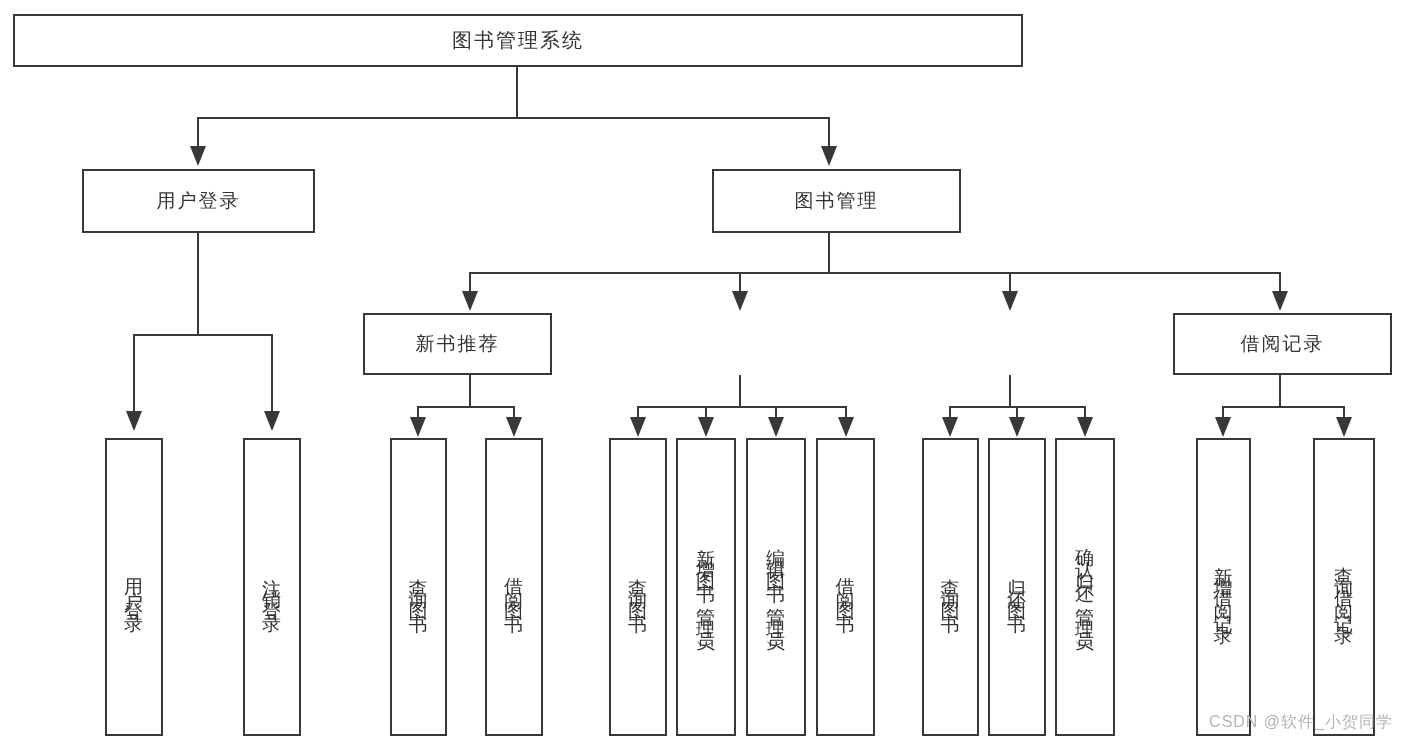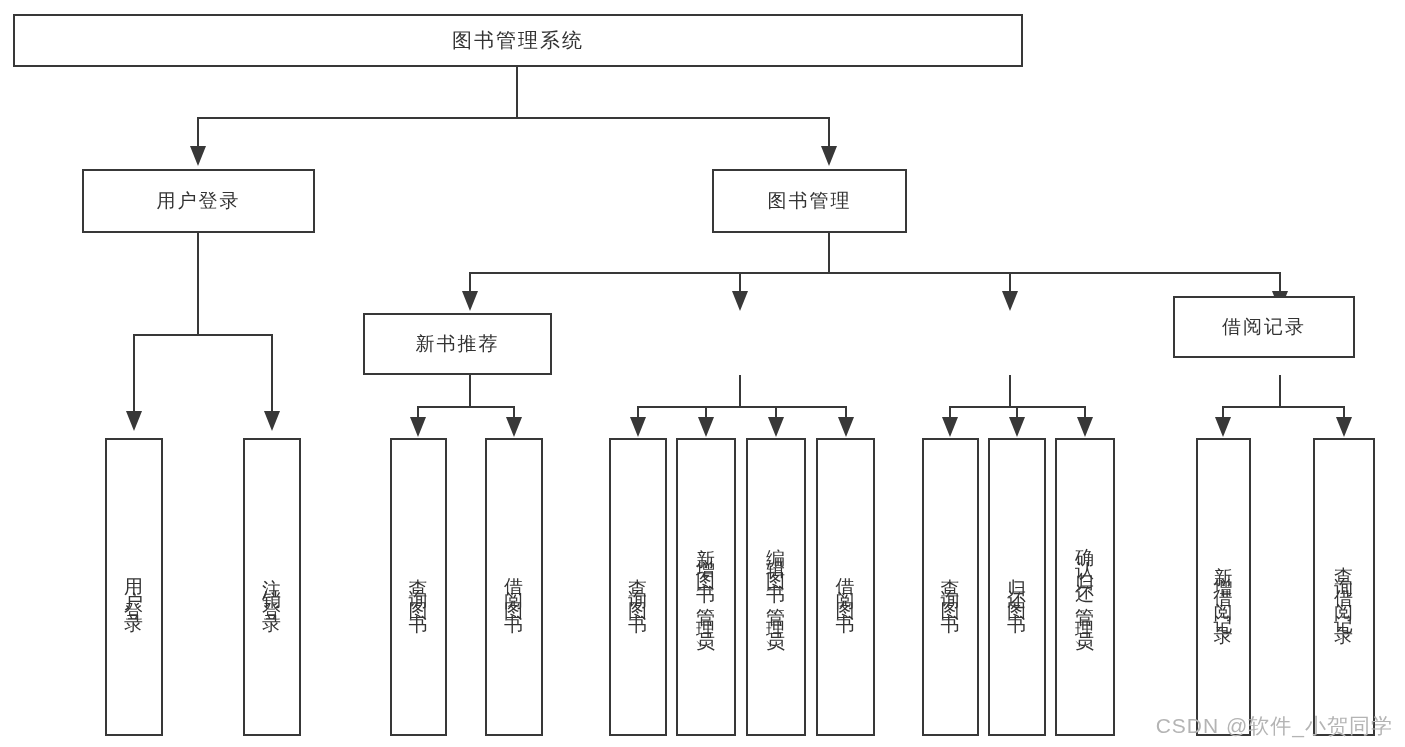--- a/index.html
+++ b/index.html
@@ -43,62 +43,62 @@
   .hl{position:absolute;height:2px;background:var(--line);}
   .ah{
     position:absolute;width:0;height:0;
     border-left:8px solid transparent;
     border-right:8px solid transparent;
     border-top:20px solid var(--line);
   }
   .watermark{
     position:absolute;
     right:12px;top:712px;
-    font-size:21px;
+    font-size:16px;
     color:var(--wm);
     letter-spacing:1px;
   }
 </style>
 </head>
 <body>
 
 <div class="canvas">
 
   <div class="box root" style="left:13px;top:14px;width:1010px;height:53px">图书管理系统</div>
 
   <div class="vl" style="left:516px;top:67px;height:51px"></div>
   <div class="hl" style="left:197px;top:117px;width:633px"></div>
   <div class="vl" style="left:197px;top:117px;height:30px"></div>
   <div class="ah" style="left:190px;top:146px"></div>
   <div class="vl" style="left:828px;top:117px;height:30px"></div>
   <div class="ah" style="left:821px;top:146px"></div>
 
   <div class="box" style="left:82px;top:169px;width:233px;height:64px">用户登录</div>
-  <div class="box" style="left:712px;top:169px;width:195px;height:64px">图书管理</div>
+  <div class="box" style="left:712px;top:169px;width:249px;height:64px">图书管理</div>
 
   <div class="vl" style="left:197px;top:233px;height:103px"></div>
   <div class="hl" style="left:133px;top:334px;width:140px"></div>
   <div class="vl" style="left:133px;top:334px;height:78px"></div>
   <div class="ah" style="left:126px;top:411px"></div>
   <div class="vl" style="left:271px;top:334px;height:78px"></div>
   <div class="ah" style="left:264px;top:411px"></div>
 
   <div class="vl" style="left:828px;top:233px;height:41px"></div>
   <div class="hl" style="left:469px;top:272px;width:812px"></div>
   <div class="vl" style="left:469px;top:272px;height:20px"></div>
   <div class="ah" style="left:462px;top:291px"></div>
   <div class="vl" style="left:739px;top:272px;height:20px"></div>
   <div class="ah" style="left:732px;top:291px"></div>
   <div class="vl" style="left:1009px;top:272px;height:20px"></div>
   <div class="ah" style="left:1002px;top:291px"></div>
   <div class="vl" style="left:1279px;top:272px;height:20px"></div>
   <div class="ah" style="left:1272px;top:291px"></div>
 
   <div class="box" style="left:363px;top:313px;width:189px;height:62px">新书推荐</div>
-  <div class="box" style="left:1173px;top:296px;width:182px;height:62px">借阅记录</div>
+  <div class="box" style="left:1173px;top:313px;width:219px;height:62px">借阅记录</div>
 
   <div class="vl" style="left:469px;top:375px;height:32px"></div>
   <div class="hl" style="left:417px;top:406px;width:98px"></div>
   <div class="vl" style="left:417px;top:406px;height:12px"></div>
   <div class="ah" style="left:410px;top:417px"></div>
   <div class="vl" style="left:513px;top:406px;height:12px"></div>
   <div class="ah" style="left:506px;top:417px"></div>
 
   <div class="vl" style="left:739px;top:375px;height:32px"></div>
   <div class="hl" style="left:637px;top:406px;width:210px"></div>

